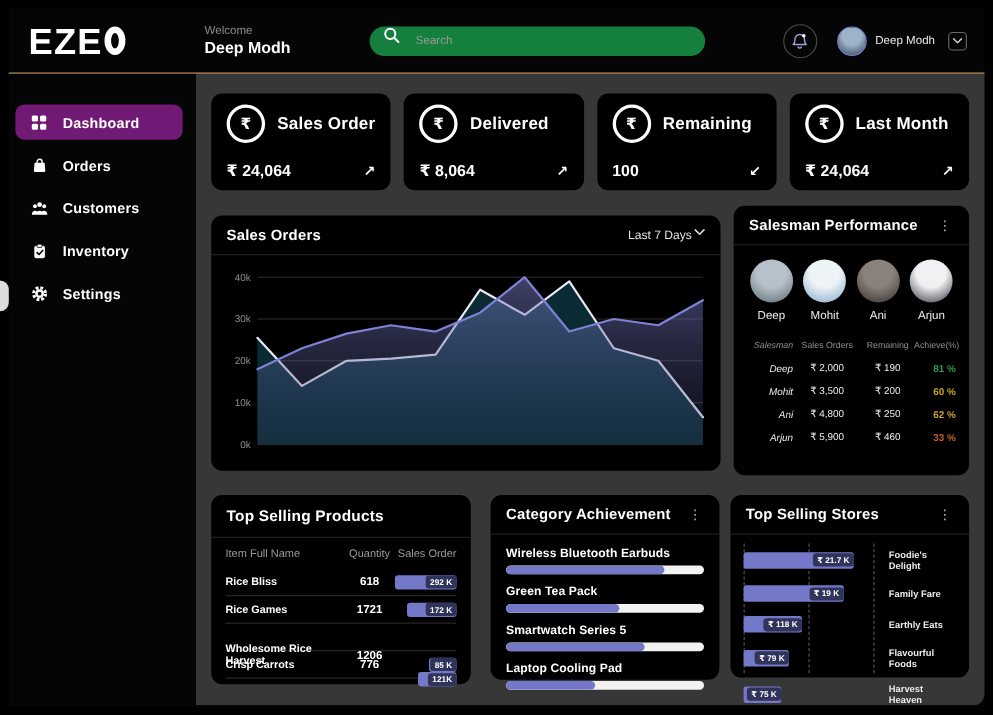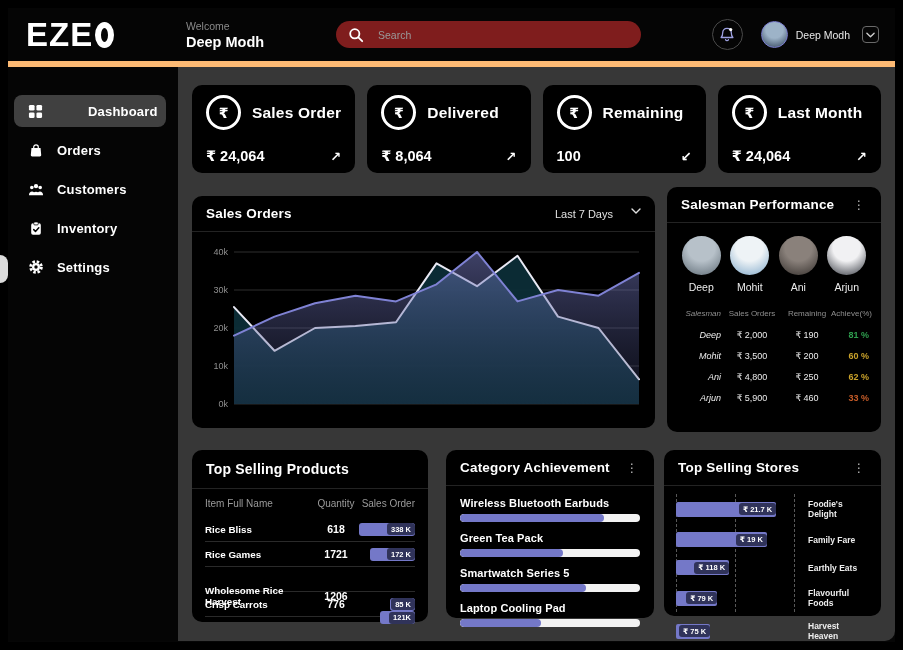--- a/index.html
+++ b/index.html
@@ -1,48 +1,48 @@
 <!DOCTYPE html>
 <html><head>
 <meta charset="utf-8">
 <style>
   * { margin:0; padding:0; box-sizing:border-box; }
   html,body { width:903px; height:650px; background:#000; overflow:hidden;
     font-family:"Liberation Sans","DejaVu Sans",sans-serif; }
   .window { position:absolute; left:8px; top:8px; width:887px; height:634px; background:#060606; }
 
   
-  .topbar { height:59px; display:flex; align-items:center; background:#050505; border-bottom:6px solid #fdba74; }
+  .topbar { height:59px; display:flex; align-items:center; background:#050505; border-bottom:1px solid #fdba74; }
   .logo-wrap { width:170px; padding-left:18px; display:flex; align-items:center; }
   .logo-eze { color:#fff; font-size:33px; font-weight:800; letter-spacing:1px; line-height:1; }
   .logo-o { display:inline-block; width:19px; height:26px; border:6.5px solid #fff; border-radius:50%; margin-left:2px; }
   .welcome-block { width:122px; padding-left:8px; }
   .welcome-label { color:#8b8b8b; font-size:10.5px; }
   .welcome-name { color:#fff; font-size:14.5px; font-weight:bold; margin-top:2px; }
-  .searchbar { margin-left:36px; width:305px; height:27px; background:#7f1d1d; border-radius:14px;
-    display:flex; align-items:center; padding:0 12px; }
+  .searchbar { margin-left:36px; width:305px; height:27px; background:#15803d; border-radius:14px;
+    display:flex; padding:0 12px; }
   .searchbar input { background:transparent; border:none; outline:none; color:#ddd; font-size:10.5px;
     margin-left:14px; width:220px; font-family:inherit; }
   .searchbar input::placeholder { color:#9a9a9a; }
   .bell-wrap { margin-left:auto; width:31px; height:31px; border:1px solid #4a4a4a; border-radius:50%;
     display:flex; align-items:center; justify-content:center; cursor:pointer; }
   .tb-avatar { width:27px; height:27px; border-radius:50%; margin-left:18px; border:1.5px solid #7a7dd0; }
   .tb-name { color:#e8e8e8; font-size:10.5px; margin-left:8px; }
   .chev-box { width:17px; height:17px; border:1px solid #6a6a6a; border-radius:4px; margin-left:12px; margin-right:16px;
     display:flex; align-items:center; justify-content:center; cursor:pointer; }
 
   
   .main { display:flex; height:574px; }
   .sidebar { width:170px; background:#050505; padding-top:28px; position:relative; }
   .content { flex:1; background:#373737; padding:18px 14px 0 14px; border-radius:0 0 10px 0; overflow:hidden; }
 
   
   .side-item { height:32px; margin:0 12px 7px 6px; display:flex; align-items:center; padding-left:13px;
     border-radius:8px; cursor:pointer; }
-  .side-item.active { background:#404040;gap:31px; }
+  .side-item.active { background:#701a75; }
   .side-item .lbl { color:#fff; font-size:13px; font-weight:bold; margin-left:13px; letter-spacing:.2px; }
   .side-item .ic { width:17px; display:flex; justify-content:center; }
   .collapse-handle { position:absolute; left:-8px; top:188px; width:8px; height:28px; background:#dcdcdc;
     border-radius:0 14px 14px 0; cursor:pointer; }
 
   
   .stats-row { display:flex; gap:12px; height:88px; }
   .stat-card { flex:1; background:#000; border-radius:10px; padding:10px 14px 9px 14px;
     display:flex; flex-direction:column; justify-content:space-between; }
   .stat-head { display:flex; align-items:center; gap:11px; }
@@ -56,21 +56,21 @@
   
   .card { background:#000; border-radius:10px; }
   .card-head { display:flex; justify-content:space-between; align-items:center;
     padding:10px 14px; border-bottom:1px solid #232323; }
   .card-title { color:#fff; font-size:13.5px; font-weight:bold; letter-spacing:.2px; }
   .kebab { color:#bdbdbd; font-size:12px; cursor:pointer; padding:0 2px; }
 
   
   .mid-row { display:flex; gap:12px; margin-top:14px; align-items:flex-start; }
   .chart-card { width:463px; height:232px; margin-top:9px; }
-  .range-select { display:flex; align-items:flex-start; gap:18px; color:#e0e0e0; font-size:11px; cursor:pointer; }
+  .range-select { display:flex; align-items:flex-start; gap:2px; color:#e0e0e0; font-size:11px; cursor:pointer; }
   .salesman-card { flex:1; height:245px; }
   .avatars-row { display:flex; padding:13px 10px 4px 10px; }
   .avatar-cell { flex:1; text-align:center; }
   .sp-avatar { width:39px; height:39px; border-radius:50%; margin:0 auto; }
   .sp-name { color:#ececec; font-size:10.5px; margin-top:6px; }
   .sp-table { padding:6px 12px 0 12px; }
   .sp-grid { display:grid; grid-template-columns:42px 62px 48px 38px; align-items:center; height:21px; }
   .sp-h { color:#8f8f8f; font-size:8px; }
   .sp-c { color:#ececec; font-size:9px; }
   .sp-grid .c1 { text-align:right; padding-left:4px;font-style:italic; }
@@ -367,21 +367,21 @@
             <div class="tp-grid tp-h">
               <span>Item Full Name</span>
               <span style="text-align:center;">Quantity</span>
               <span style="text-align:right;">Sales Order</span>
             </div>
             <div class="tp-grid tp-row">
               <span class="tp-name">Rice Bliss</span>
               <span class="tp-qty">618</span>
               <span class="badge-wrap">
                   <span class="badge" style="width: 100%;">
-                    <span class="chip">338 K</span>
+                    <span class="chip">292 K</span>
                   </span>
                 </span>
             </div>
             <div class="tp-grid tp-row">
               <span class="tp-name">Rice Games</span>
               <span class="tp-qty">1721</span>
               <span class="badge-wrap">
                   <span class="badge" style="width: 80%;">
                     <span class="chip">172 K</span>
                   </span>

